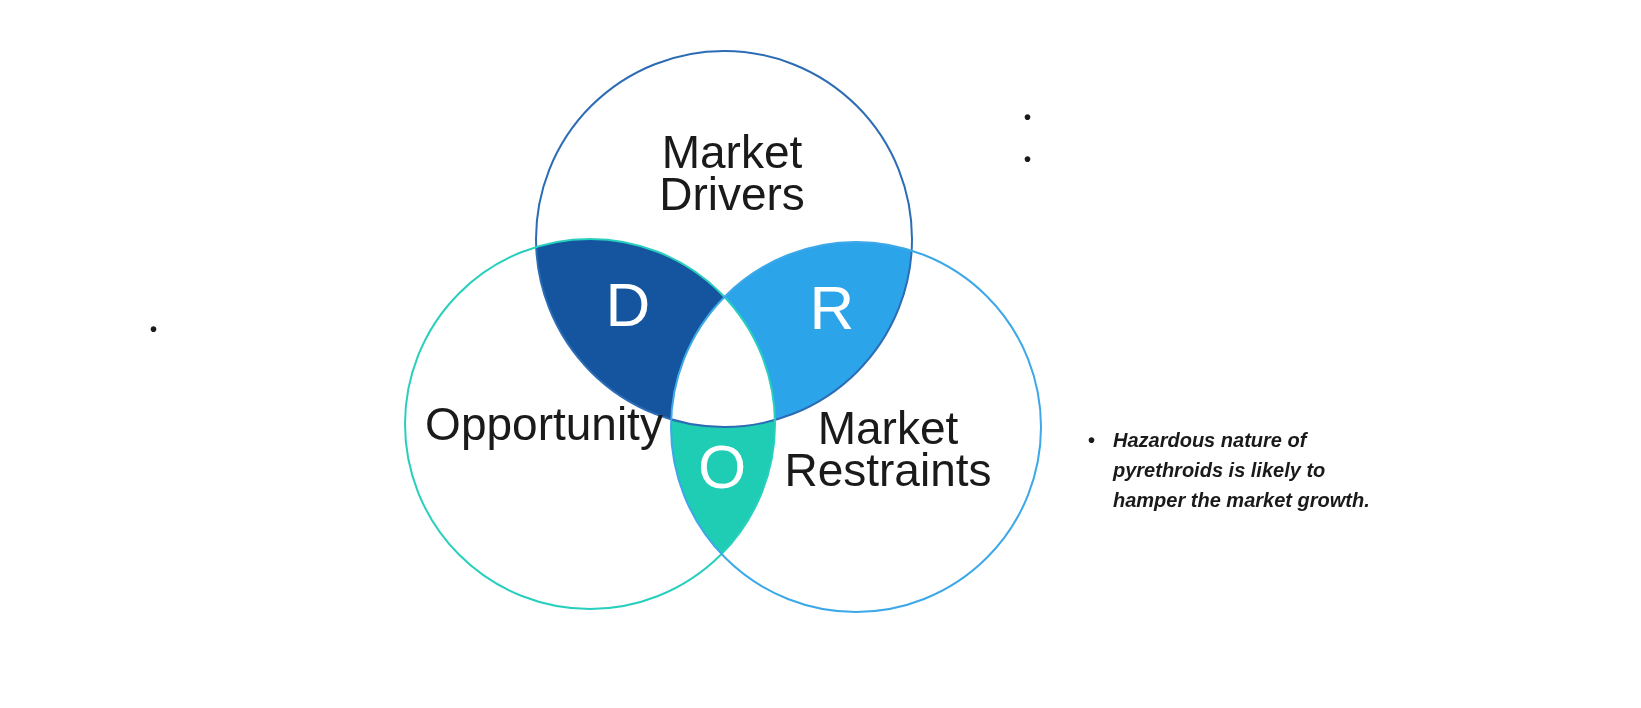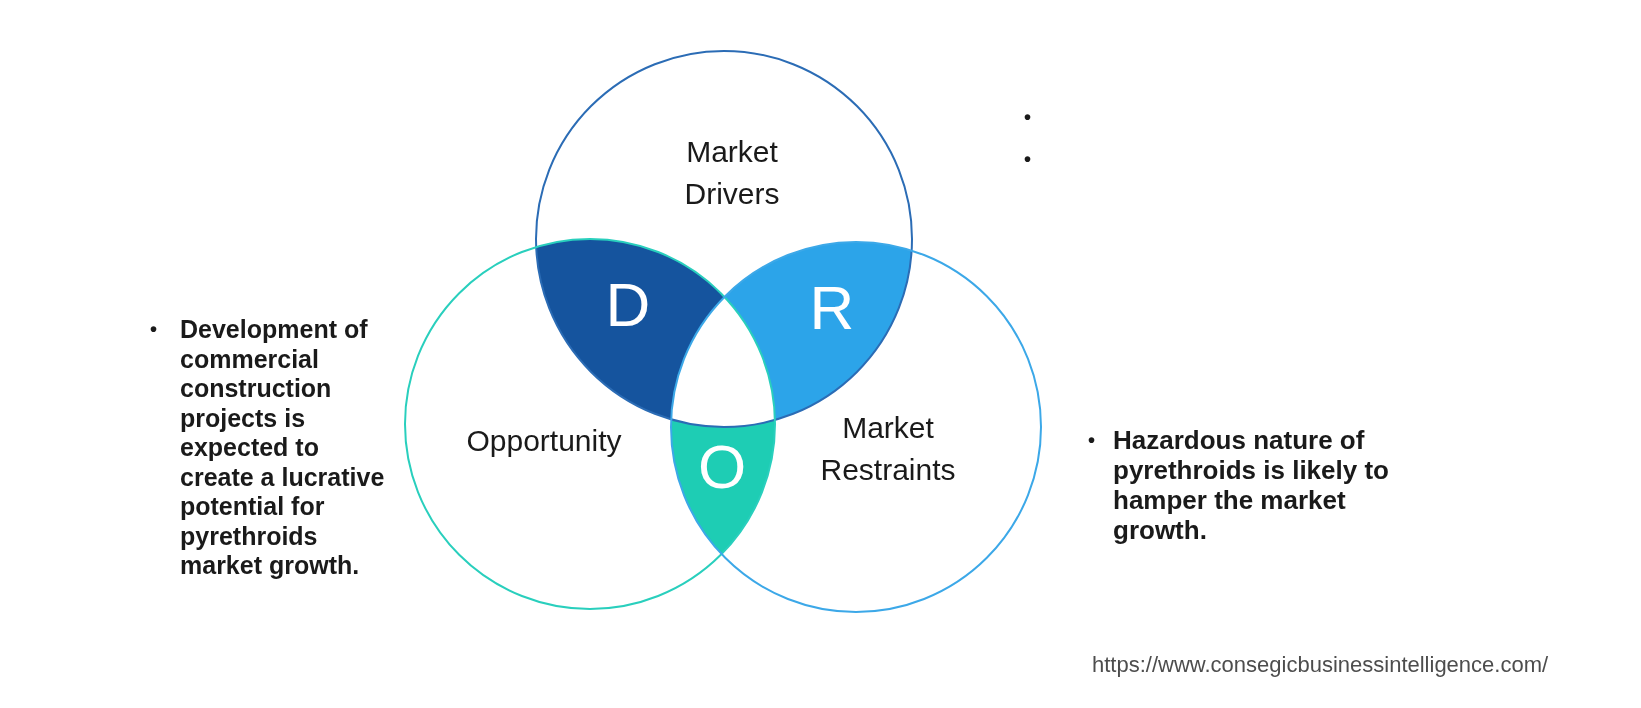--- a/index.html
+++ b/index.html
@@ -29,27 +29,27 @@
   .fill-center { fill: var(--background, #ffffff); }
   .outline-drivers     { fill: none; stroke: var(--drivers-outline, #2B6CB5); stroke-width: 2; }
   .outline-opportunity { fill: none; stroke: var(--opportunity-outline, #29CFBD); stroke-width: 2; }
   .outline-restraints  { fill: none; stroke: var(--restraints-outline, #3CA8E8); stroke-width: 2; }
 
   .abs { position: absolute; }
 
   .circle-label {
     transform: translate(-50%, -50%);
     color: var(--text-color, #1a1a1a);
-    font-size: 30px;
+    font-size: 46px;
     line-height: 42px;
     text-align: center;
     white-space: pre-line;
   }
   .lbl-drivers    { left: 732px; top: 173px; }
-  .lbl-opportunity{ left: 544px; top: 441px; }
+  .lbl-opportunity{ left: 544px; top: 424px; }
   .lbl-restraints { left: 888px; top: 449px; }
 
   .venn-letter {
     transform: translate(-50%, -50%);
     color: var(--letter-color, #ffffff);
     font-size: 62px;
     line-height: 62px;
   }
   .ltr-d { left: 628px; top: 305px; }
   .ltr-r { left: 832px; top: 308px; }
@@ -73,21 +73,21 @@
   .block-left .bullet-marker { width: 12px; margin-right: 18px; line-height: 29.5px; }
   .block-left .bullet-text   { font-size: 25px; line-height: 29.5px; width: 230px; }
 
   .block-top-right { left: 1024px; top: 103px; }
   .block-top-right .bullet-item + .bullet-item { margin-top: 12px; }
   .block-top-right .bullet-marker { width: 12px; margin-right: 31px; line-height: 29.5px; }
   .block-top-right .bullet-text   { font-size: 26px; line-height: 29.5px; width: 360px; }
 
   .block-bottom-right { left: 1088px; top: 425px; }
   .block-bottom-right .bullet-marker { width: 12px; margin-right: 13px; line-height: 30px; }
-  .block-bottom-right .bullet-text   { font-size: 26px; line-height: 30px; width: 330px; }
+  .block-bottom-right .bullet-text   { font-size: 20px; line-height: 30px; width: 330px; font-style: italic; }
 
   .footer-url {
     left: 1092px;
     top: 652px;
     color: var(--url-color, #4D4D4D);
     font-size: 22px;
     line-height: 26px;
     white-space: nowrap;
   }
 </style>
@@ -134,42 +134,32 @@
   <div class="abs circle-label lbl-opportunity">Opportunity</div>
   <div class="abs circle-label lbl-restraints">Market
 Restraints</div>
 
   <div class="abs venn-letter ltr-d">D</div>
   <div class="abs venn-letter ltr-r">R</div>
   <div class="abs venn-letter ltr-o">O</div>
 
   <div class="abs bullet-item block-left">
     <span class="bullet-marker">•</span>
-    <div class="bullet-text">Development of
-commercial
-construction
-projects is
-expected to
-create a lucrative
-potential for
-pyrethroids
-market growth.</div>
   </div>
 
   <div class="abs block-top-right">
     <div class="bullet-item">
       <span class="bullet-marker">•</span>
     </div>
     <div class="bullet-item">
       <span class="bullet-marker">•</span>
     </div>
   </div>
 
   <div class="abs bullet-item block-bottom-right">
     <span class="bullet-marker">•</span>
     <div class="bullet-text">Hazardous nature of
 pyrethroids is likely to
 hamper the market growth.</div>
   </div>
 
-  <div class="abs footer-url">https://www.consegicbusinessintelligence.com/</div>
 
 </div>
 
 </body></html>

